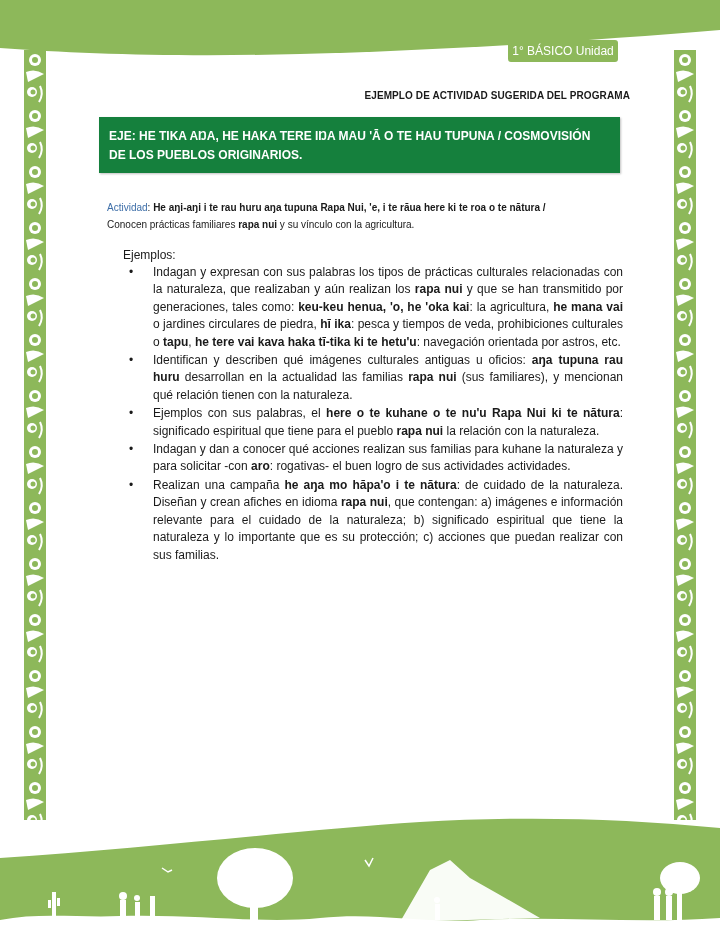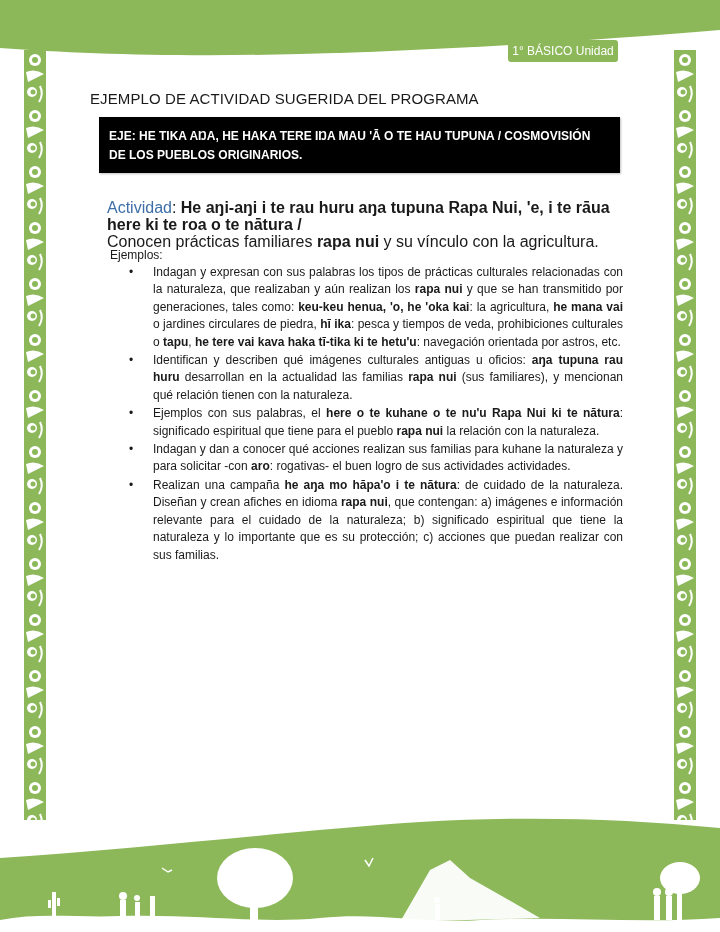--- a/index.html
+++ b/index.html
@@ -17,34 +17,34 @@
 
   .unit-badge {
     position: absolute; left: 508px; top: 40px; width: 110px; height: 22px;
     background: #8db85a; color: #fff; border-radius: 3px;
     font-size: 12px; line-height: 22px; text-align: center;
   }
   .unit-stem { position: absolute; left: 563px; top: 28px; width: 3px; height: 13px; background: #8db85a; }
 
   .page-title {
     position: absolute; left: 90px; top: 90px; width: 540px;
-    text-align: left; font-weight: normal; font-size: 15px; letter-spacing: 0.1px;
+    text-align: right; font-weight: bold; font-size: 10px; letter-spacing: 0.1px;
   }
   .eje-box {
     position: absolute; left: 99px; top: 117px; width: 521px; height: 56px;
-    background: #000000; color: #fff; box-shadow: 1px 1px 2px rgba(0,0,0,0.25);
+    background: #15803d; color: #fff; box-shadow: 1px 1px 2px rgba(0,0,0,0.25);
     box-sizing: border-box; padding: 10px 10px 0 10px;
     font-weight: bold; font-size: 12px; line-height: 19px;
   }
   .activity {
     position: absolute; left: 107px; top: 199px; width: 520px;
-    font-size: 16px; line-height: 17px;
+    font-size: 10px; line-height: 17px;
   }
   .activity .label { color: #3d6ea8; }
-  .examples-head { position: absolute; left: 110px; top: 248px; font-size: 12px; }
+  .examples-head { position: absolute; left: 123px; top: 248px; font-size: 12px; }
   .examples {
     position: absolute; left: 107px; top: 264px; width: 516px;
     margin: 0; padding: 0; list-style: none; font-size: 12px; line-height: 17.4px;
   }
   .examples li { position: relative; padding-left: 46px; text-align: justify; margin-bottom: 1px; }
   .examples li .bullet { position: absolute; left: 22px; top: 0; }
   b { font-weight: bold; }
 </style>
 </head>
 <body>

